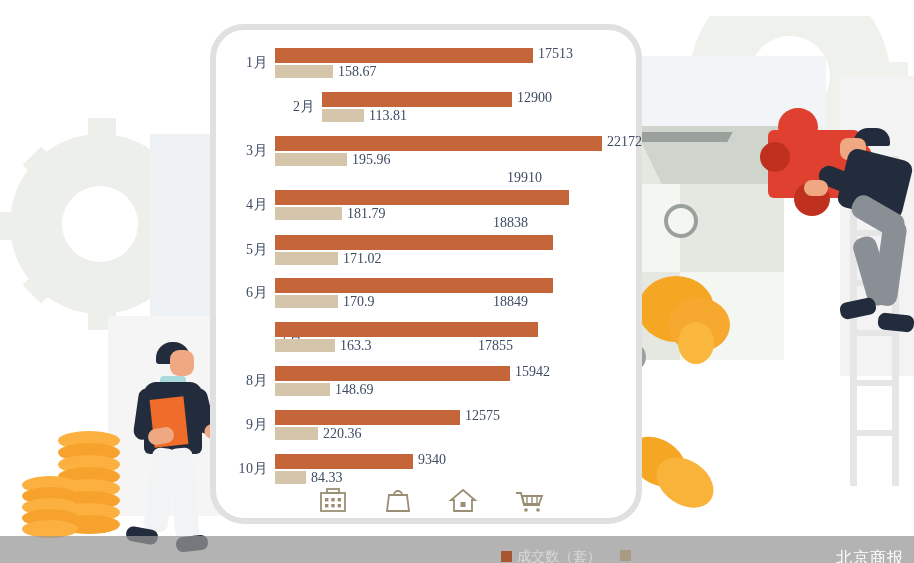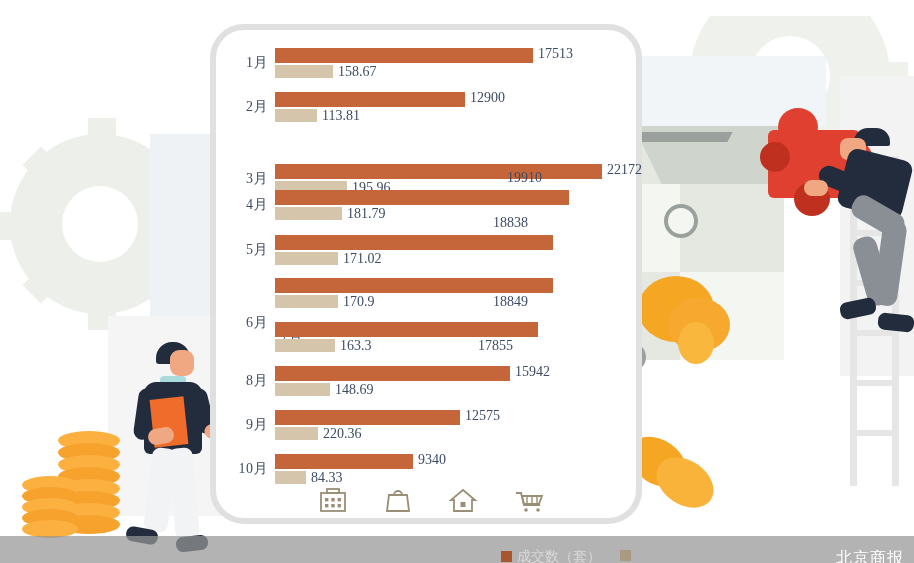--- a/index.html
+++ b/index.html
@@ -241,31 +241,31 @@
     <div class="row" style="top:18px;">
       <div class="mlabel" style="top:6px;">1月</div>
       <div class="barwrap">
         <div class="bar main" style="width:258px;"></div>
         <div class="bar sub" style="width:58px;"></div>
         <div class="vlab" style="left:263px;top:-2px;">17513</div>
         <div class="vlab" style="left:63px;top:16px;">158.67</div>
       </div>
     </div>
 
-    <div class="row" style="top:62px;">
+    <div class="row" style="top:62px;margin-left:47px;">
       <div class="mlabel" style="top:6px;">2月</div>
       <div class="barwrap">
         <div class="bar main" style="width:190px;"></div>
         <div class="bar sub" style="width:42px;"></div>
         <div class="vlab" style="left:195px;top:-2px;">12900</div>
         <div class="vlab" style="left:47px;top:16px;">113.81</div>
       </div>
     </div>
 
-    <div class="row" style="top:106px;margin-top:28px;">
+    <div class="row" style="top:106px;">
       <div class="mlabel" style="top:6px;">3月</div>
       <div class="barwrap">
         <div class="bar main" style="width:327px;"></div>
         <div class="bar sub" style="width:72px;"></div>
         <div class="vlab" style="left:332px;top:-2px;">22172</div>
         <div class="vlab" style="left:77px;top:16px;">195.96</div>
       </div>
     </div>
 
     <div class="row" style="top:152px;">
@@ -282,21 +282,21 @@
       <div class="mlabel" style="top:14px;font-family:Liberation Serif, serif;">5月</div>
       <div class="barwrap" style="top:8px;">
         <div class="bar main" style="width:278px;"></div>
         <div class="bar sub" style="width:63px;"></div>
         <div class="vlab" style="left:218px;top:-20px;">18838</div>
         <div class="vlab" style="left:68px;top:16px;">171.02</div>
       </div>
     </div>
 
     <div class="row" style="top:248px;">
-      <div class="mlabel" style="top:6px;margin-top:30px;">6月</div>
+      <div class="mlabel" style="top:6px;">6月</div>
       <div class="barwrap">
         <div class="bar main" style="width:278px;"></div>
         <div class="bar sub" style="width:63px;"></div>
         <div class="vlab" style="left:218px;top:16px;">18849</div>
         <div class="vlab" style="left:68px;top:16px;">170.9</div>
       </div>
     </div>
 
     <div class="row" style="top:292px;">
       <div class="mlabel" style="top:6px;margin-left:35px;">7月</div>

